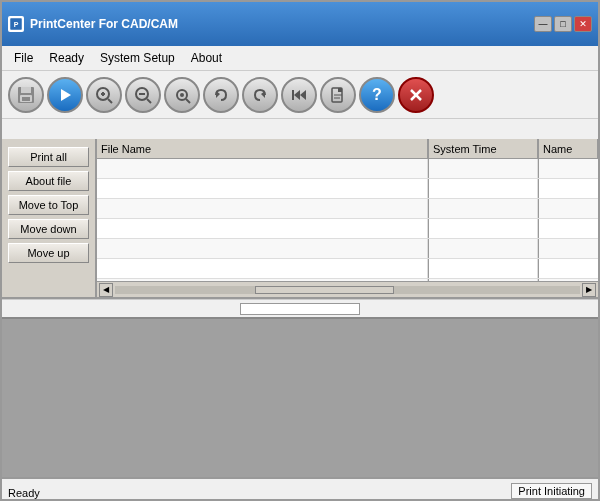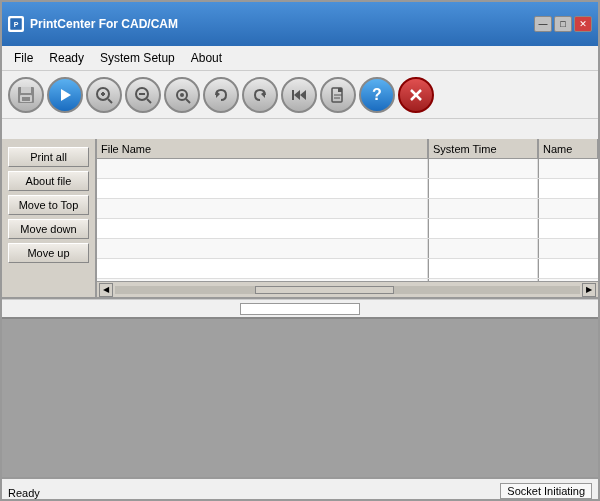--- a/index.html
+++ b/index.html
@@ -474,16 +474,16 @@
     <div class="progress-bar-row">
       <div class="progress-bar-inner"></div>
     </div>
 
     <div class="lower-panel"></div>
 
   </div>
 
   <div class="status-bar">
     <span class="status-left">Ready</span>
-    <span class="status-right">Socket Initiating</span>
+    <span class="status-right">Print Initiating</span>
   </div>
 
 </div>
 
 </body></html>

